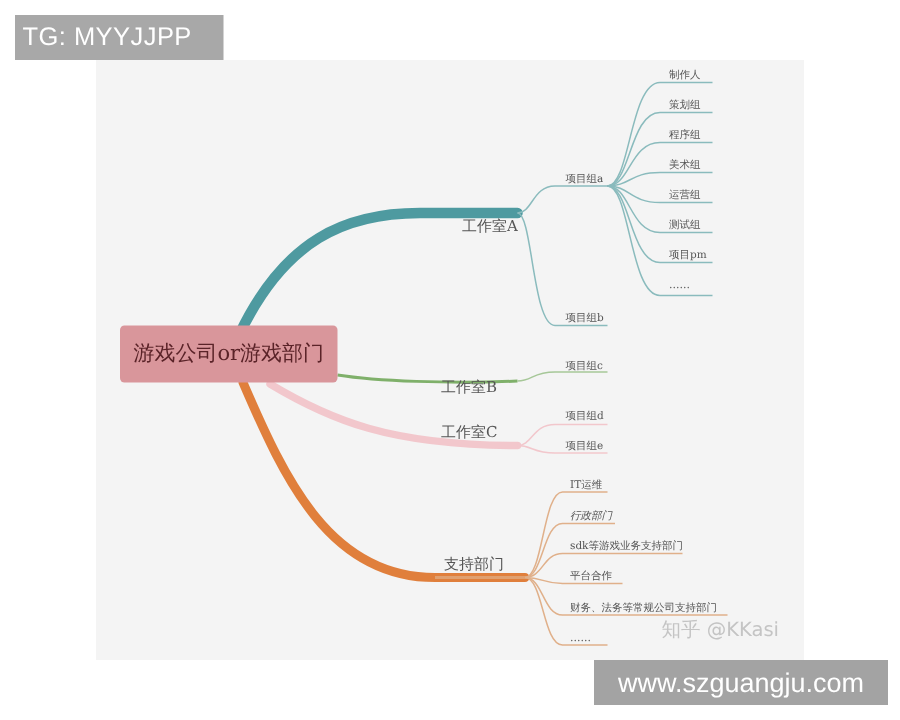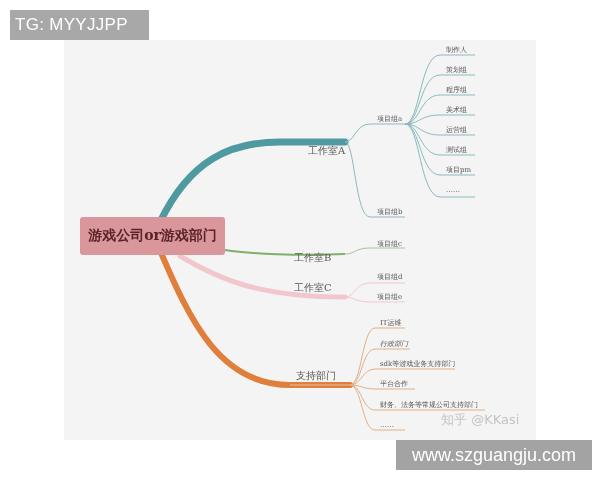--- a/index.html
+++ b/index.html
@@ -16,21 +16,21 @@
       letter-spacing: 0.3px;
     }
     .canvas {
       position: absolute; left: 64px; top: 40px; width: 472px; height: 400px;
       background: #f4f4f4;
     }
     svg.links { position: absolute; left: 0; top: 0; width: 600px; height: 480px; }
     .root {
       position: absolute; left: 80px; top: 217px; width: 145px; height: 38px;
       background: #d9969b; border-radius: 3px;
-      color: #5a2328; font-size: 14px; font-weight: bold;
+      color: #5a2328; font-size: 14px; font-weight: normal;
       display: flex; align-items: center; justify-content: center;
       font-family: "DejaVu Serif", serif;
     }
     .l1 {
       position: absolute; font-size: 10px; color: #555;
       font-family: "DejaVu Serif", serif; white-space: nowrap;
     }
     .l2 {
       position: absolute; font-size: 7px; color: #555;
       font-family: "DejaVu Serif", serif; white-space: nowrap;

